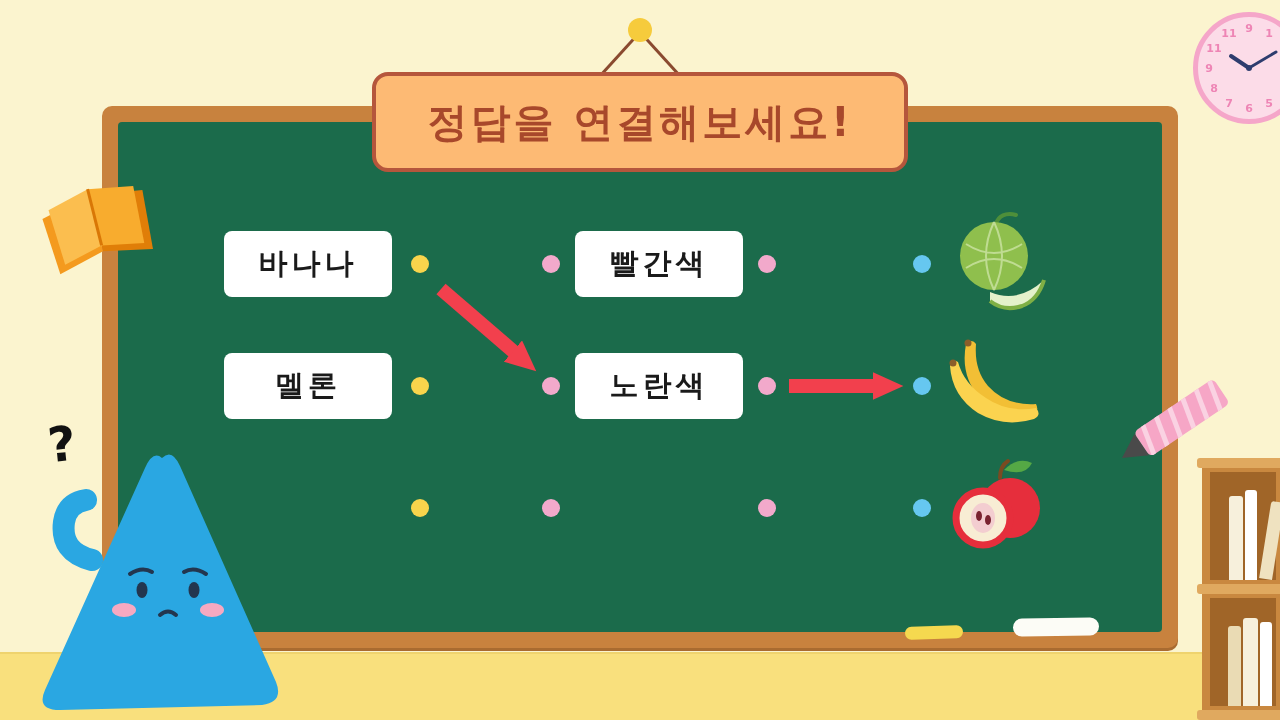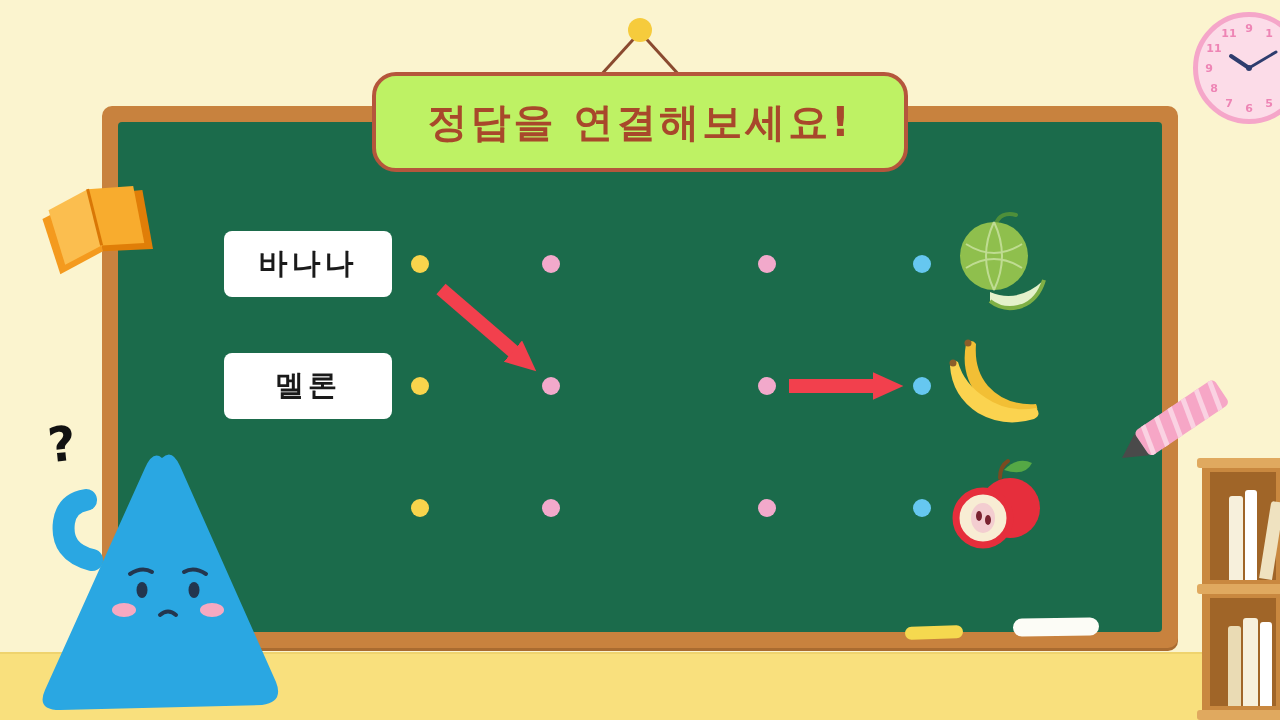--- a/index.html
+++ b/index.html
@@ -10,21 +10,21 @@
     background:#F9E07D; border-top:2px solid #EFD36E; }
 
   
   .chalkboard { position:absolute; left:102px; top:106px; width:1076px; height:542px;
     background:#C8823E; border-radius:10px; box-shadow:0 3px 0 #A96B30; }
   .board-surface { position:absolute; inset:16px; background:#1B6B4B; border-radius:4px; }
 
   
   .sign-strings { position:absolute; left:580px; top:16px; width:120px; height:62px; }
   .sign { position:absolute; left:372px; top:72px; width:536px; height:100px;
-    background:#bef264; border:4px solid #B5563C; border-radius:24px;
+    background:#fdba74; border:4px solid #B5563C; border-radius:16px;
     display:flex; align-items:center; justify-content:center; }
   .sign-text { font-size:40px; font-weight:bold; color:#A8482B; letter-spacing:3px; }
 
   
   .card { position:absolute; width:168px; height:66px; background:#FFFFFF; border-radius:8px;
     display:flex; align-items:center; justify-content:center; }
   .card-label { font-size:29px; font-weight:bold; color:#1A1A1A; letter-spacing:4px; }
 
   
   .dot { position:absolute; width:18px; height:18px; border-radius:50%; }
@@ -86,20 +86,26 @@
     <span class="sign-text">정답을 연결해보세요!</span>
   </div>
 
   <div class="card" style="left:224px;top:353px">
     <span class="card-label">멜론</span>
   </div>
   <div class="card" style="left:224px;top:231px">
     <span class="card-label">바나나</span>
   </div>
 
+  <div class="card" style="left:575px;top:231px">
+    <span class="card-label">빨간색</span>
+  </div>
+  <div class="card" style="left:575px;top:353px">
+    <span class="card-label">노란색</span>
+  </div>
 
   <div class="dot yellow" style="left:411px;top:255px"></div>
   <div class="dot yellow" style="left:411px;top:377px"></div>
   <div class="dot yellow" style="left:411px;top:499px"></div>
 
   <div class="dot pink" style="left:542px;top:255px"></div>
   <div class="dot pink" style="left:542px;top:377px"></div>
   <div class="dot pink" style="left:542px;top:499px"></div>
 
   <div class="dot pink" style="left:758px;top:255px"></div>

